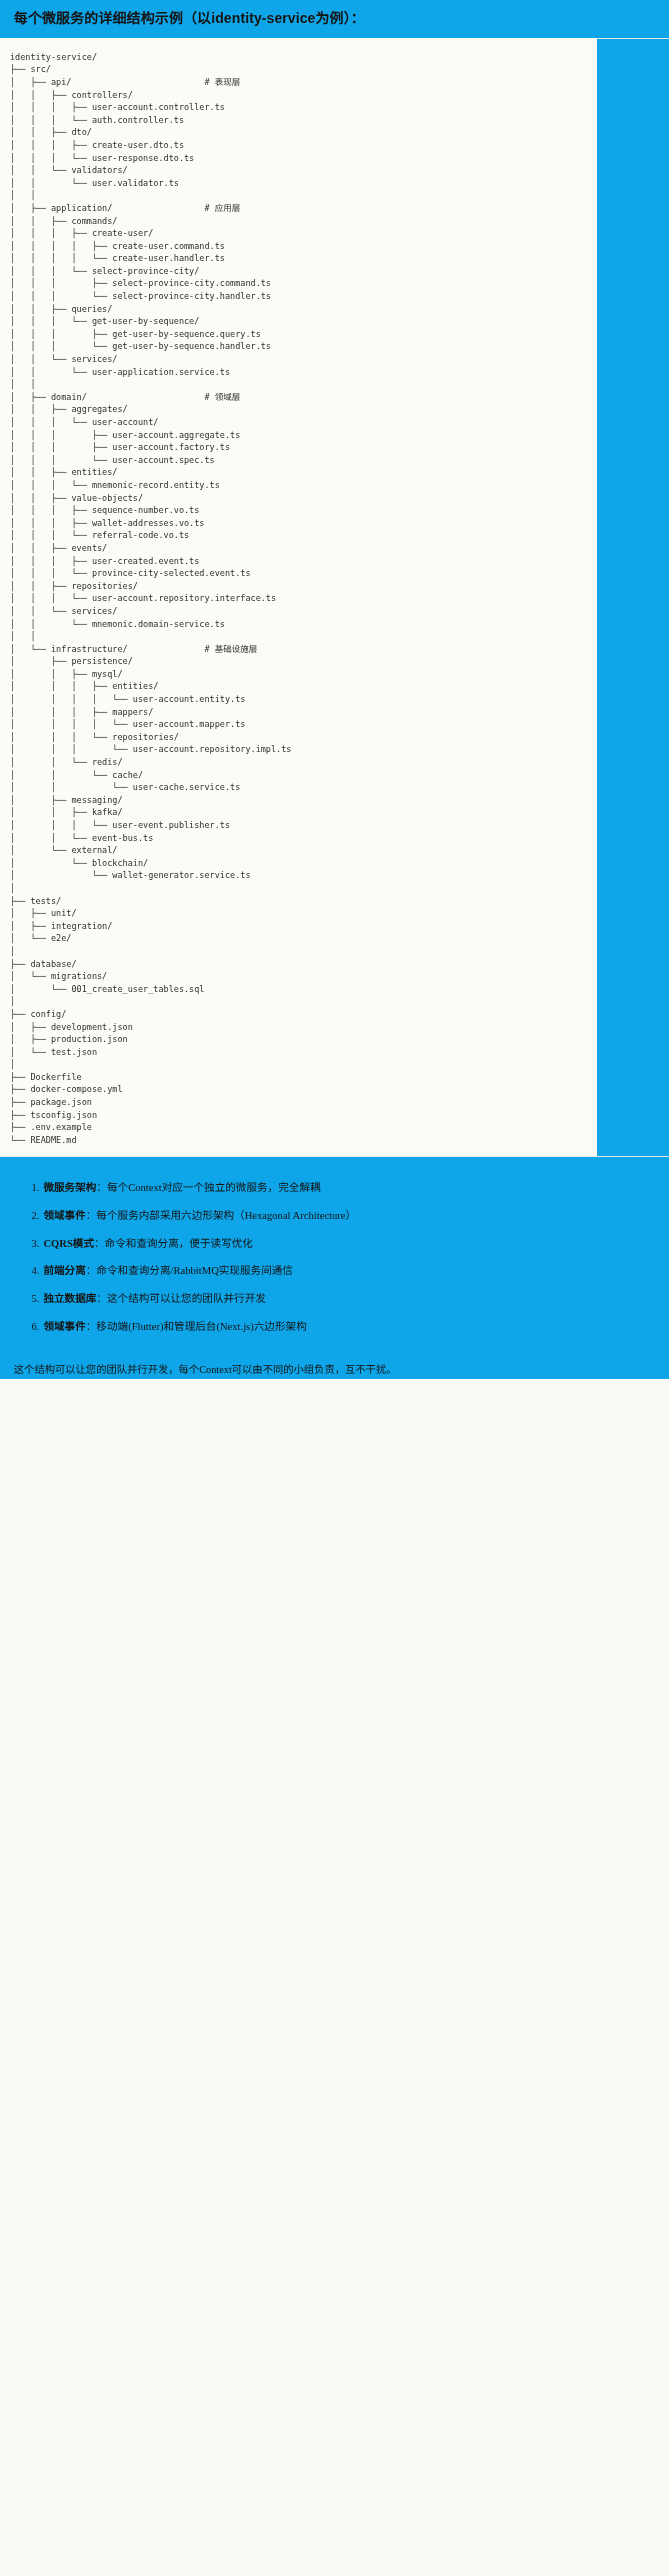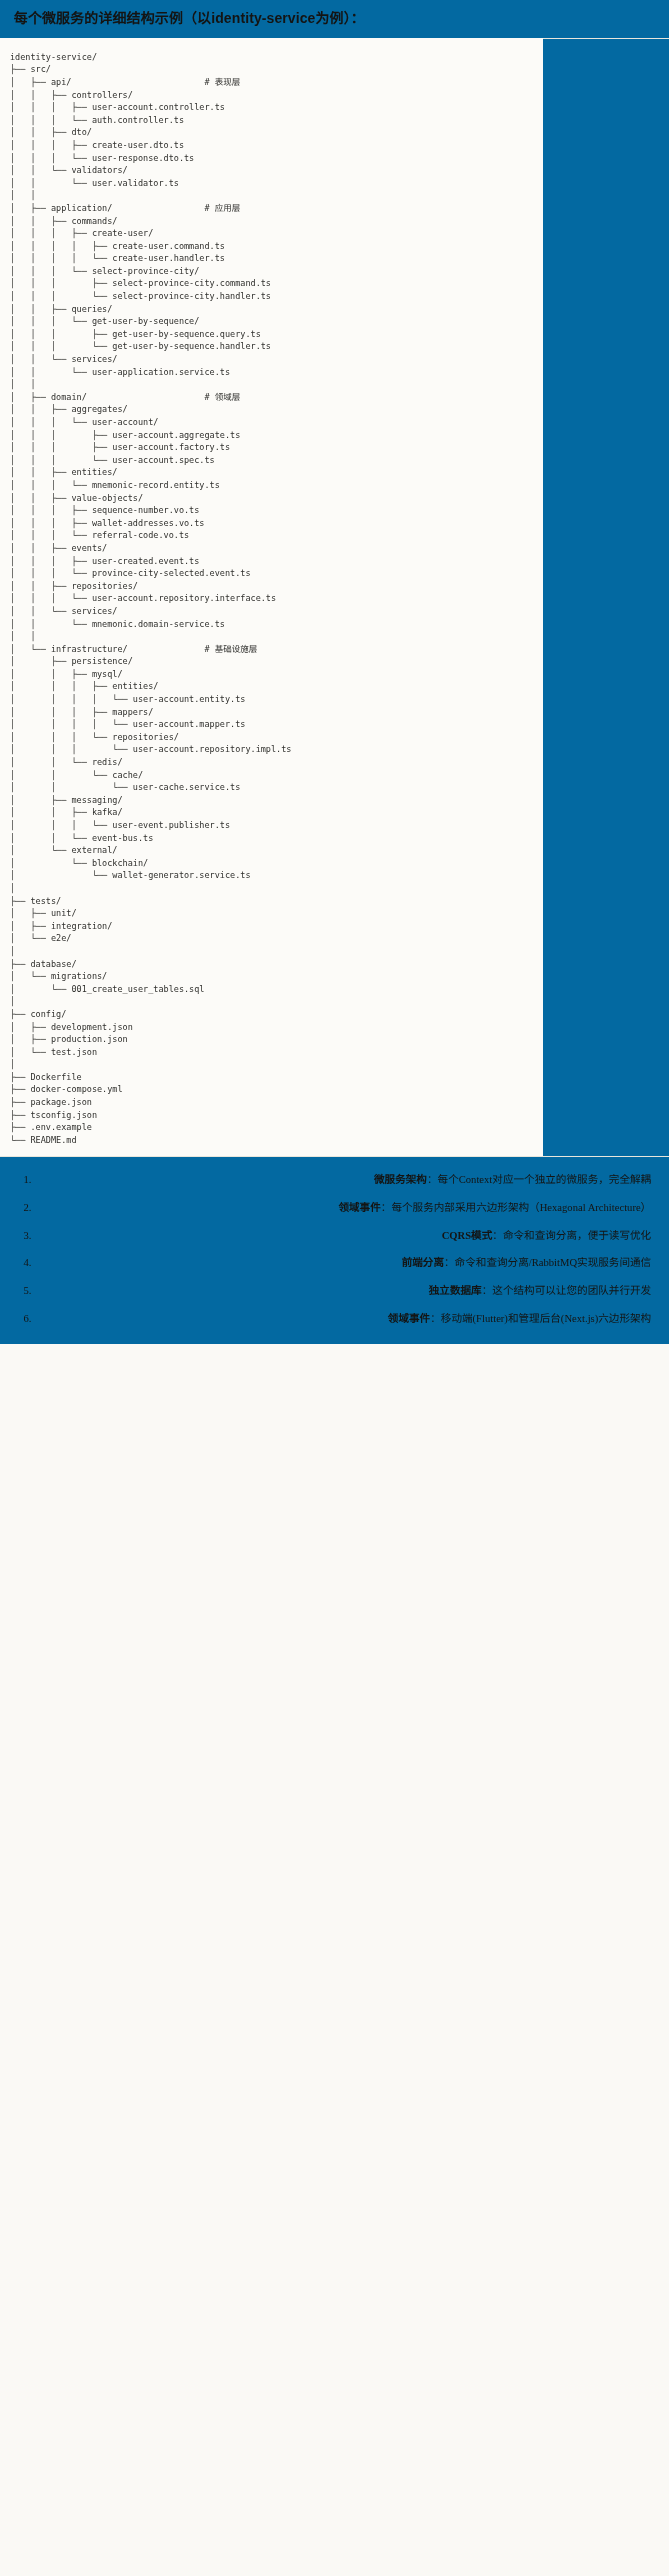--- a/index.html
+++ b/index.html
@@ -11,21 +11,21 @@
   body {
     width: 669px;
     font-family: "Liberation Serif", "DejaVu Serif", serif;
     color: #141413;
     -webkit-font-smoothing: antialiased;
   }
   .page {
     width: 669px;
     box-sizing: border-box;
     padding: 0;
-    background: #0369a1;
+    background: #0ea5e9;
   }
   
   .doc-title {
     font-family: "Liberation Sans", "DejaVu Sans", sans-serif;
     font-weight: bold;
     font-size: 14px;
     line-height: 1.35;
     margin: 0;
     padding: 8.8px 13.8px 10px 13.8px;
     letter-spacing: 0.1px;
@@ -34,21 +34,21 @@
   .rule {
     height: 0.6px;
     background: #e8e6dc;
     width: 100%;
   }
   
   .code-block {
     background: #fcfbf8;
     padding: 12.5px 10px 10px 10px;
     box-sizing: border-box;
-    width: 543px;
+    width: 597px;
     overflow: hidden;
   }
   pre.tree {
     margin: 0;
     font-family: "DejaVu Sans Mono", "Liberation Mono", monospace;
     font-size: 8.5px;
     line-height: 12.6px;
     color: #2f2f2c;
     white-space: pre;
     tab-size: 4;
@@ -63,25 +63,24 @@
     padding: 11.3px 13.8px 5px 13.8px;
   }
   .notes h3 {
     font-family: "Liberation Sans", "DejaVu Sans", sans-serif;
     font-weight: bold;
     font-size: 10.6px;
     margin: 0 0 11.3px 0;
     color: #141413;
   }
   ol.key-list {
-    margin: 4px;
+    margin: 12px;
     padding: 0 0 0 16.3px;
     font-size: 10.6px;
     line-height: 1.55;
-    text-align: right;
   }
   ol.key-list li {
     margin: 0 0 11.3px 0;
     padding-left: 1.3px;
   }
   ol.key-list li .k {
     font-weight: bold;
   }
   .closing {
     font-size: 10.3px;
@@ -207,15 +206,16 @@
       </li>
       <li>
         <span class="k">独立数据库</span><span>：这个结构可以让您的团队并行开发</span>
       </li>
       <li>
         <span class="k">领域事件</span><span>：移动端(Flutter)和管理后台(Next.js)六边形架构</span>
       </li>
     </ol>
   </div>
 
+  <p class="closing">这个结构可以让您的团队并行开发，每个Context可以由不同的小组负责，互不干扰。</p>
 
 </div>
 
 
 </body></html>

